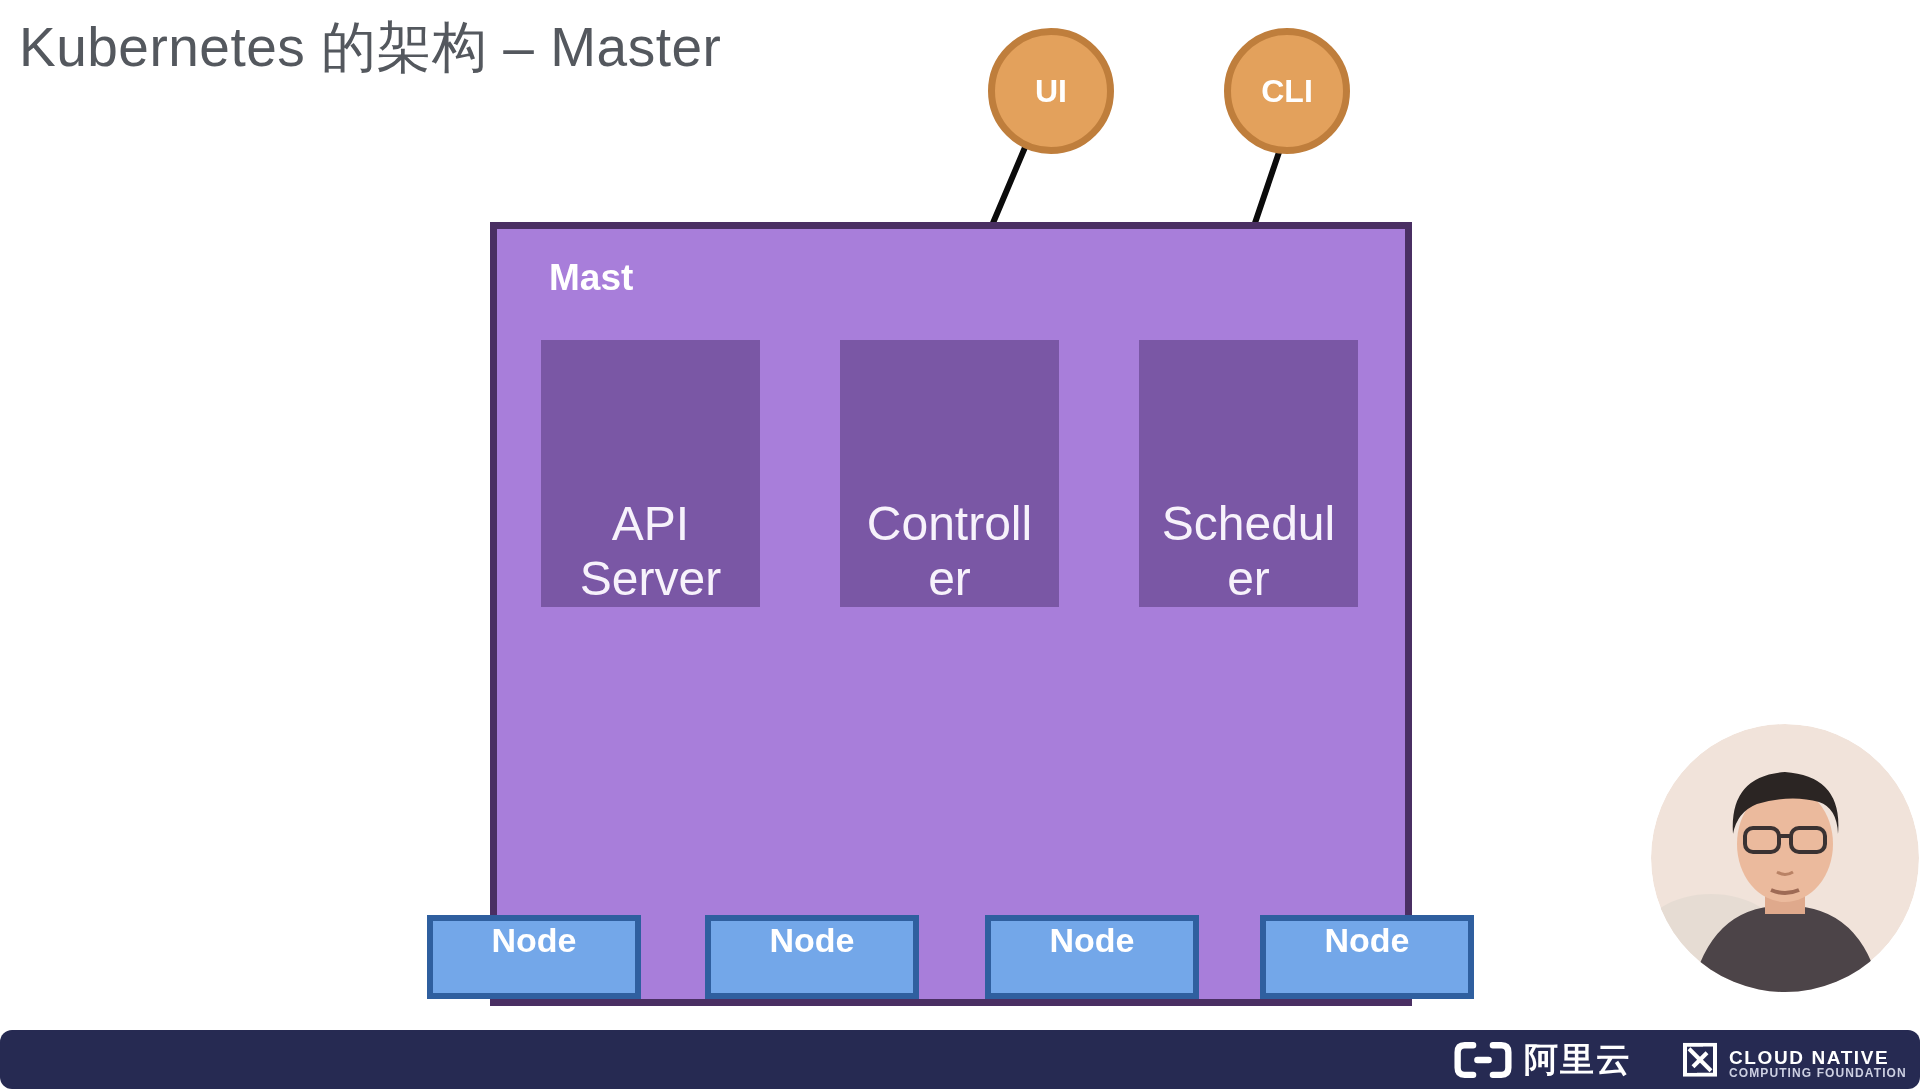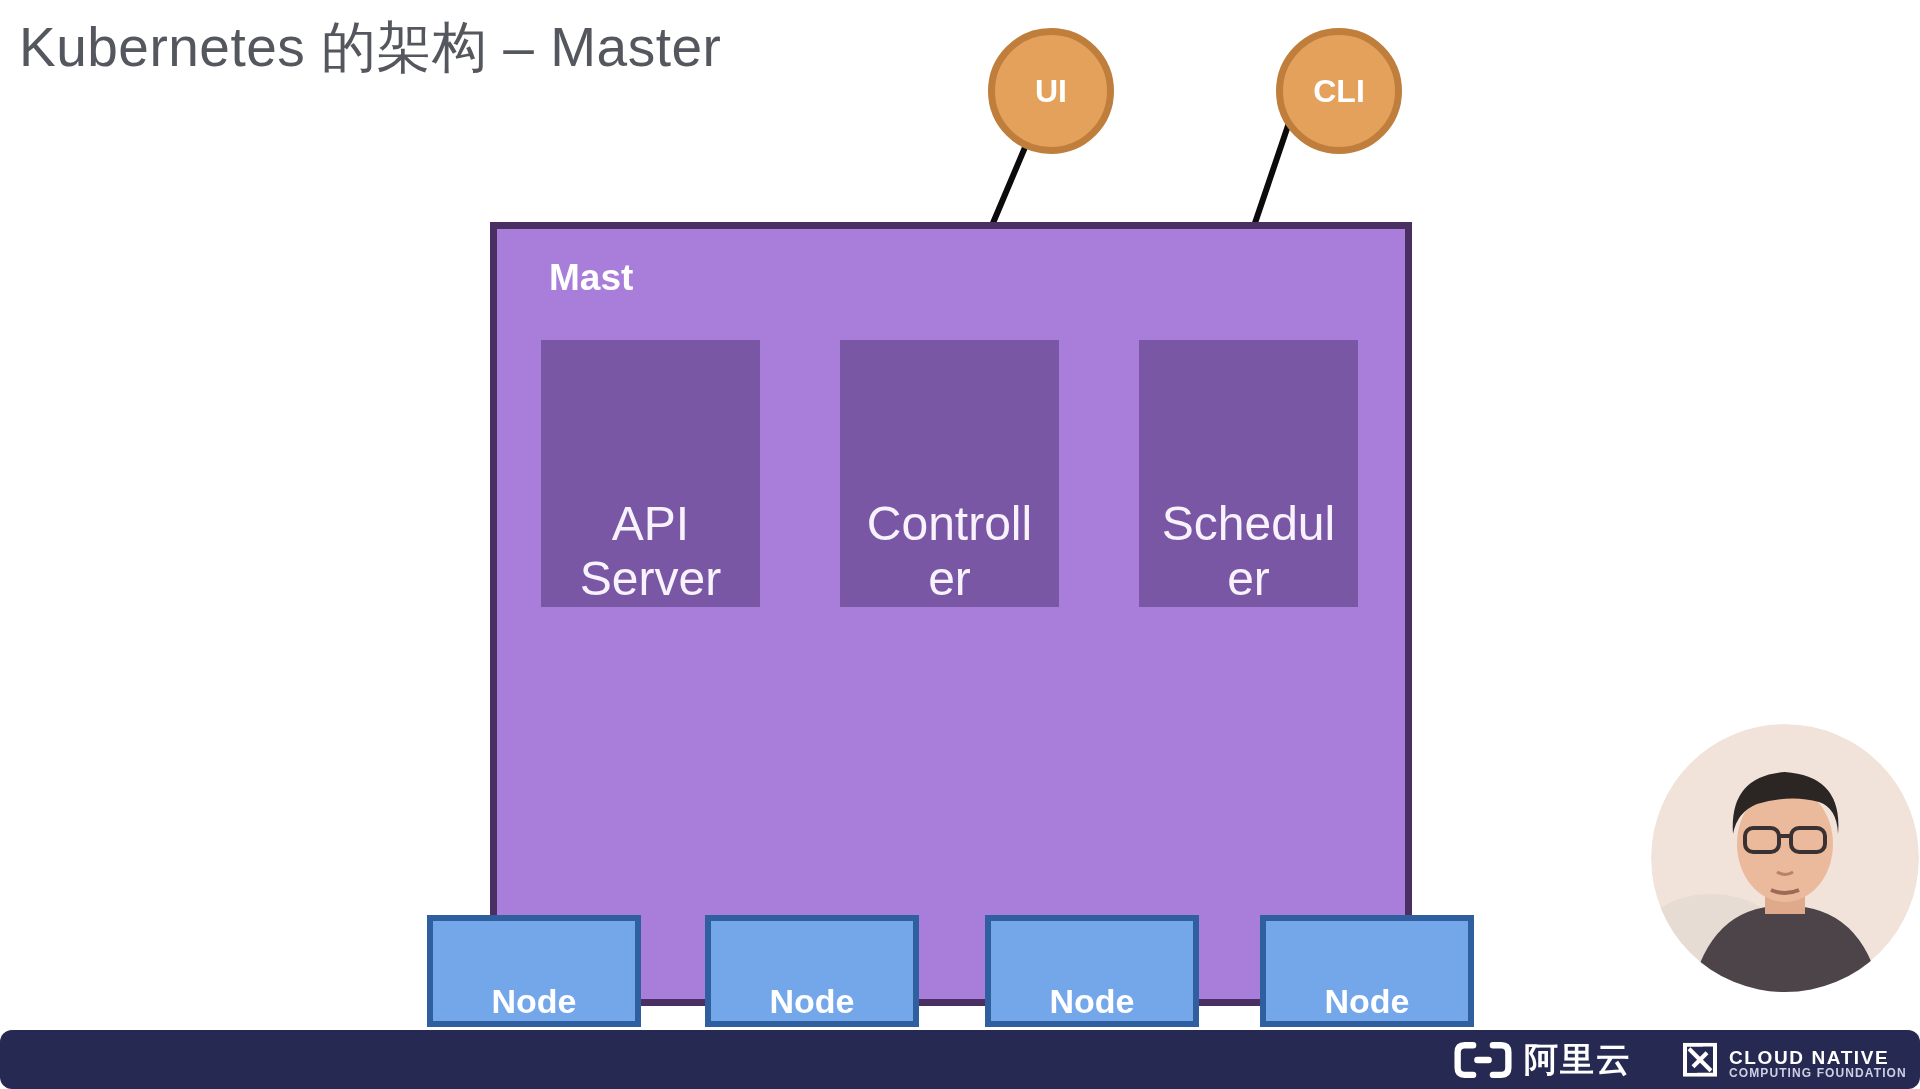--- a/index.html
+++ b/index.html
@@ -41,21 +41,21 @@
     background: var(--client-fill, #E3A15C);
     border: 7px solid var(--client-border, #BF7E3C);
     display: flex;
     align-items: center;
     justify-content: center;
     color: #ffffff;
     font-size: 32px;
     font-weight: bold;
   }
   .client-ui  { left: 988px;  top: 28px; }
-  .client-cli { left: 1276px; top: 28px; }
+  .client-cli { left: 1224px; top: 28px; }
   .master-box {
     position: absolute;
     left: 490px;
     top: 222px;
     width: 922px;
     height: 784px;
     background: var(--master-fill, #A87EDA);
     border: 7px solid var(--master-border, #4A2F63);
   }
   .master-label {
@@ -94,25 +94,25 @@
     display: flex;
     align-items: center;
     justify-content: center;
     color: #F7F2FB;
     font-size: 48px;
   }
   .node-box {
     position: absolute;
     top: 915px;
     width: 214px;
-    height: 112px;
+    height: 84px;
     background: var(--node-fill, #73A7E9);
     border: 6px solid var(--node-border, #2F5F9F);
     display: flex;
-    align-items: flex-end;
+    align-items: flex-start;
     justify-content: center;
     color: #ffffff;
     font-size: 34px;
     font-weight: bold;
   }
   .node-1 { left: 427px; }
   .node-2 { left: 705px; }
   .node-3 { left: 985px; }
   .node-4 { left: 1260px; }
   .webcam {

